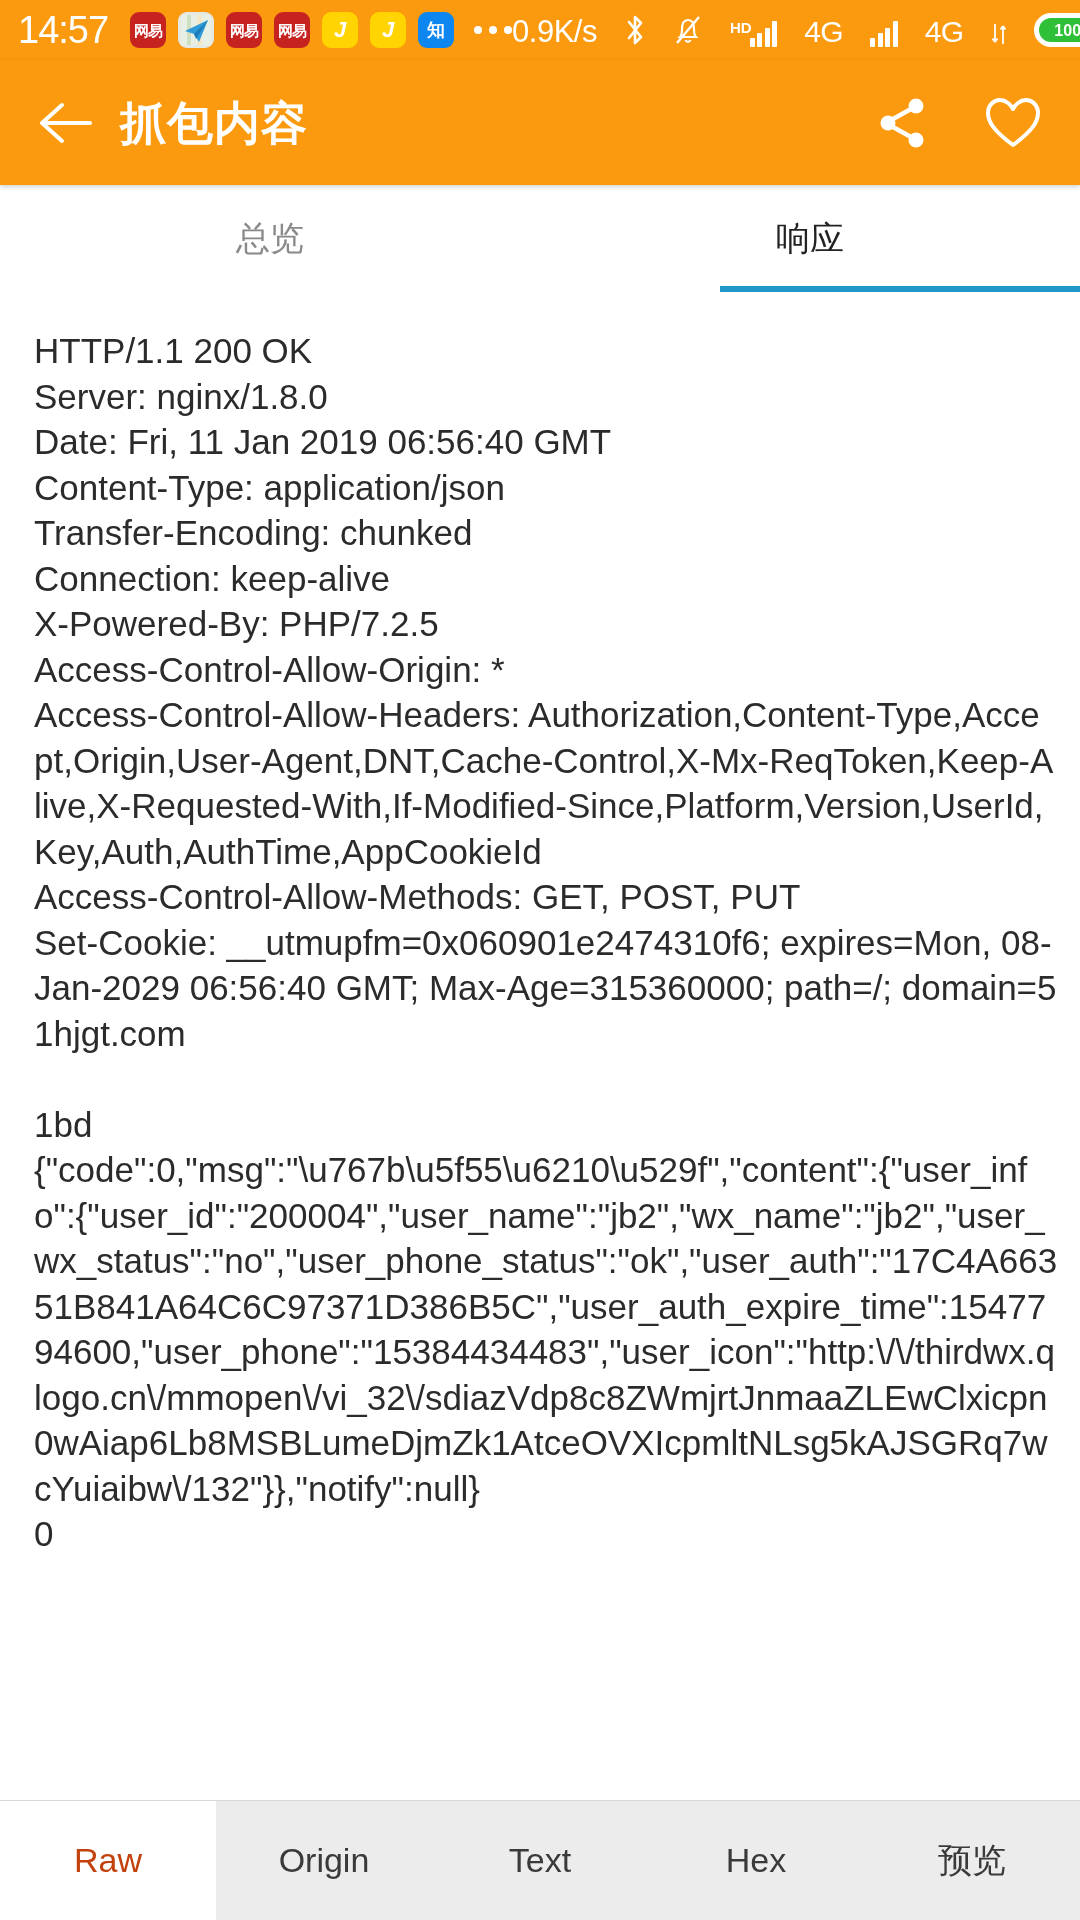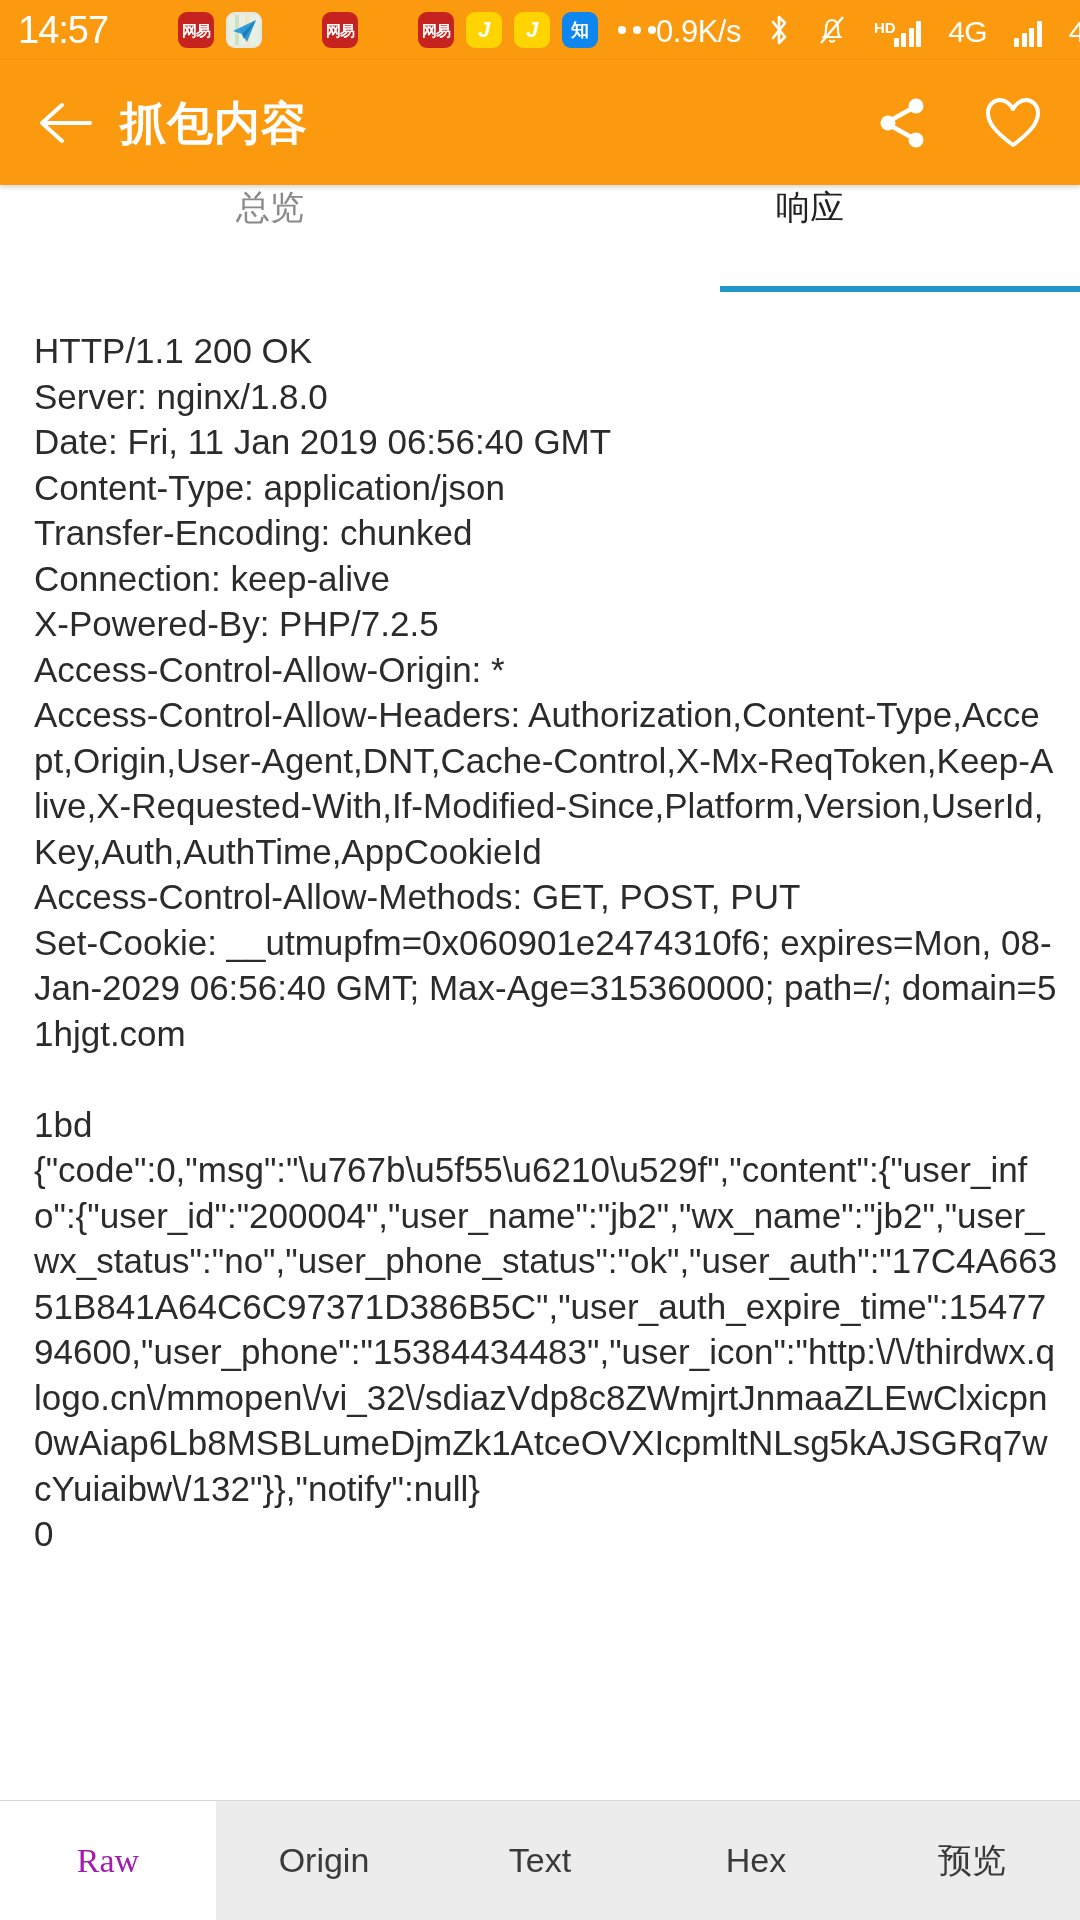--- a/index.html
+++ b/index.html
@@ -22,21 +22,21 @@
     font-size:38px; font-weight:400; letter-spacing:-1px;
     line-height:38px; color:#ffffff;
   }
   .notif-icons{ display:flex; align-items:center; gap:12px; margin-left:22px; }
   .napp{
     width:36px; height:36px; border-radius:9px;
     display:flex; align-items:center; justify-content:center;
     font-size:17px; font-weight:700; color:#fff; line-height:1;
     overflow:hidden; position:relative;
   }
-  .napp.netease{ background:#C52220;margin-left:48px; }
+  .napp.netease{ background:#C52220; }
   .napp.netease span{ font-size:15px; letter-spacing:-1px;}
   .napp.tg{ background:#e4e9e4; }
   .napp.jd{ background:#FFD400; color:#fff; font-size:22px; font-style:italic; font-weight:700;}
   .napp.zhihu{ background:#0E86F0; font-size:18px; }
   .dots-more{ display:flex; gap:7px; margin-left:20px; }
   .dots-more i{ width:8px; height:8px; border-radius:50%; background:#fff; display:block; }
 
   #status-right{
     margin-left:auto; display:flex; align-items:flex-end; gap:27px;
   }
@@ -71,21 +71,21 @@
   #page-title{
     color:#ffffff; font-size:46px; line-height:46px; margin-left:18px;
     font-weight:700; letter-spacing:1px;
   }
   #header-actions{ margin-left:auto; display:flex; align-items:center; gap:36px; }
   #header-actions > div{ width:74px; height:74px; display:flex; align-items:center; justify-content:center; }
 
   
   #tab-bar{
     height:107px; background:#ffffff;
-    display:flex; align-items:flex-start; position:relative;
+    display:flex; align-items:center; position:relative;
   }
   .tab-item{
     flex:1; display:flex; align-items:center; justify-content:center;
     font-size:34px; color:#8a8a8a; position:relative;
   }
   .tab-item.active{ color:#222; }
   .tab-underline{
     position:absolute; bottom:0; height:6px; background:#2196C9;
     width:33.333%;
   }
@@ -108,21 +108,21 @@
   
   #bottom-bar{
     position:absolute; left:0; bottom:0; width:1080px; height:120px;
     background:#ECECEC; display:flex; align-items:stretch;
     border-top:1px solid #d8d8d8;
   }
   .bottom-tab{
     flex:1; display:flex; align-items:center; justify-content:center;
     font-size:34px; color:#3a3a3a;
   }
-  .bottom-tab.active{ background:#ffffff; color:#a21caf;font-family:Liberation Serif, serif; }
+  .bottom-tab.active{ background:#ffffff; color:#c2410c; }
 </style>
 </head>
 <body>
 
 <div id="status-bar">
   <div id="status-clock">14:57</div>
 
   <div class="notif-icons">
     <div class="napp netease">
         <span>网易</span>

